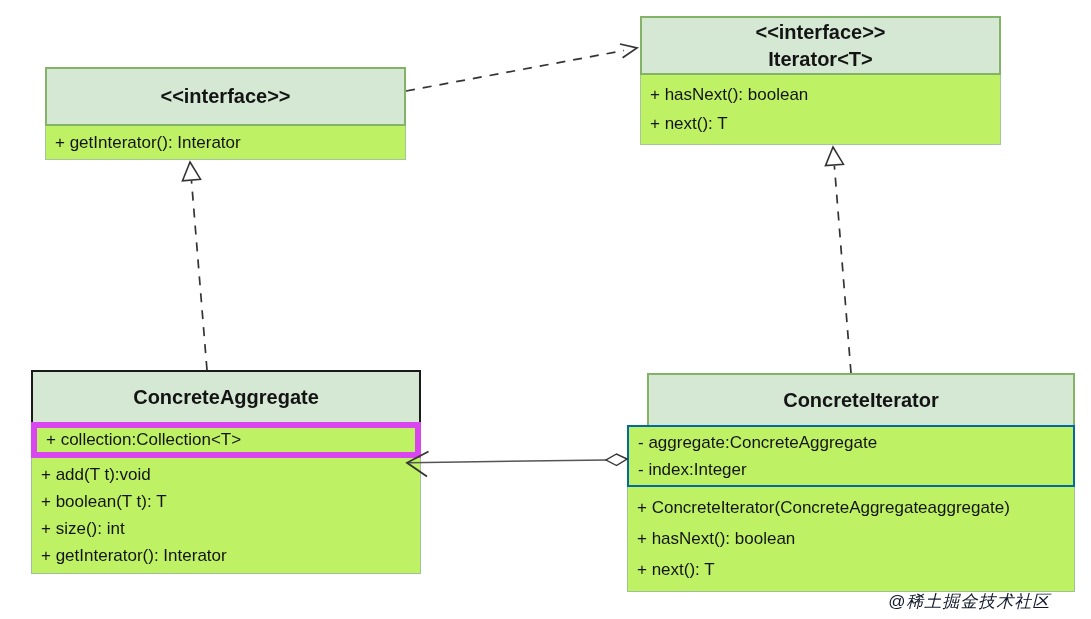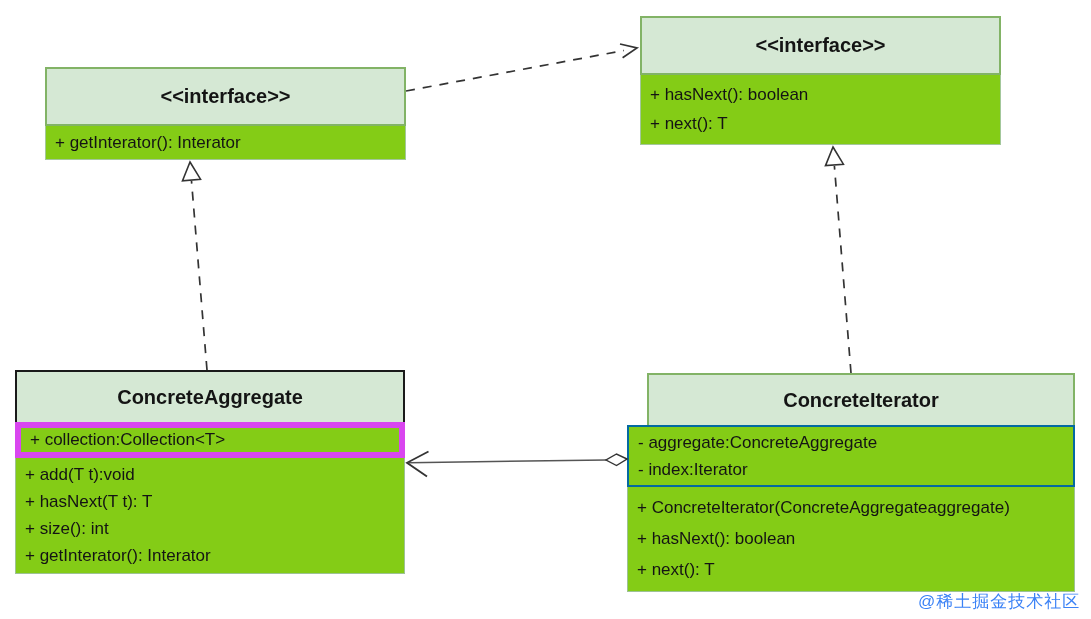--- a/index.html
+++ b/index.html
@@ -27,21 +27,21 @@
     flex-direction: column;
     justify-content: center;
     align-items: center;
     font-weight: bold;
     font-size: 20px;
     line-height: 27px;
     text-align: center;
   }
   .uml-class .sec {
     box-sizing: border-box;
-    background: #84cc16;
+    background: #bef264;
     display: flex;
     flex-direction: column;
     justify-content: space-evenly;
     padding-left: 9px;
     font-size: 17px;
   }
   .member { white-space: nowrap; }
 
   
   .interface-box .hdr { border: 2px solid #82b366; }
@@ -58,93 +58,95 @@
   #box-ci .methods { border: 1px solid #9dc295; border-top: none; }
 
   #box-aggregate { left: 45px;  top: 67px;  width: 361px; }
   #box-aggregate .hdr { height: 59px; }
   #box-aggregate .methods { height: 34px; }
 
   #box-iterator { left: 640px; top: 16px; width: 361px; }
   #box-iterator .hdr { height: 59px; }
   #box-iterator .methods { height: 70px; }
 
-  #box-ca { left: 15px; top: 370px; width: 390px; }
+  #box-ca { left: 31px; top: 370px; width: 390px; }
   #box-ca .hdr { height: 52px; }
   #box-ca .attrs { height: 36px; }
   #box-ca .methods { height: 116px; }
 
   #box-ci { left: 627px; top: 373px; width: 448px; }
   #box-ci .hdr { height: 52px; }
   #box-ci .attrs { height: 62px; }
   #box-ci .methods { height: 105px; }
 
   #connectors {
     position: absolute;
     left: 0; top: 0;
     width: 1091px;
     height: 619px;
     pointer-events: none;
   }
   #watermark {
     position: absolute;
-    left: 918px;
+    left: 888px;
     top: 590px;
     font-size: 17px;
-    color: #3b82f6;
+    color: #0f172a;
     letter-spacing: 1px;
     white-space: nowrap;
+    font-style: italic;
   }
 </style>
 </head>
 <body>
 
 <div id="canvas">
 
   <div class="uml-class interface-box" id="box-aggregate">
     <div class="hdr">
       <div>&lt;&lt;interface&gt;&gt;</div>
     </div>
     <div class="sec methods">
       <div class="member">+ getInterator(): Interator</div>
     </div>
   </div>
 
   <div class="uml-class interface-box" id="box-iterator">
     <div class="hdr">
       <div>&lt;&lt;interface&gt;&gt;</div>
+      <div>Iterator&lt;T&gt;</div>
     </div>
     <div class="sec methods">
       <div class="member">+ hasNext(): boolean</div>
       <div class="member">+ next(): T</div>
     </div>
   </div>
 
   <div class="uml-class" id="box-ca">
     <div class="hdr">
       <div>ConcreteAggregate</div>
     </div>
     <div class="sec attrs">
       <div class="member">+ collection:Collection&lt;T&gt;</div>
     </div>
     <div class="sec methods">
       <div class="member">+ add(T t):void</div>
-      <div class="member">+ hasNext(T t): T</div>
+      <div class="member">+ boolean(T t): T</div>
       <div class="member">+ size(): int</div>
       <div class="member">+ getInterator(): Interator</div>
     </div>
   </div>
 
   <div class="uml-class" id="box-ci">
     <div class="hdr">
       <div>ConcreteIterator</div>
     </div>
     <div class="sec attrs">
       <div class="member">- aggregate:ConcreteAggregate</div>
-      <div class="member">- index:Iterator</div>
+      <div class="member">- index:Integer</div>
     </div>
     <div class="sec methods">
       <div class="member">+ ConcreteIterator(ConcreteAggregateaggregate)</div>
       <div class="member">+ hasNext(): boolean</div>
       <div class="member">+ next(): T</div>
     </div>
   </div>
 
   <svg id="connectors" viewBox="0 0 1091 619" xmlns="http://www.w3.org/2000/svg">
 

